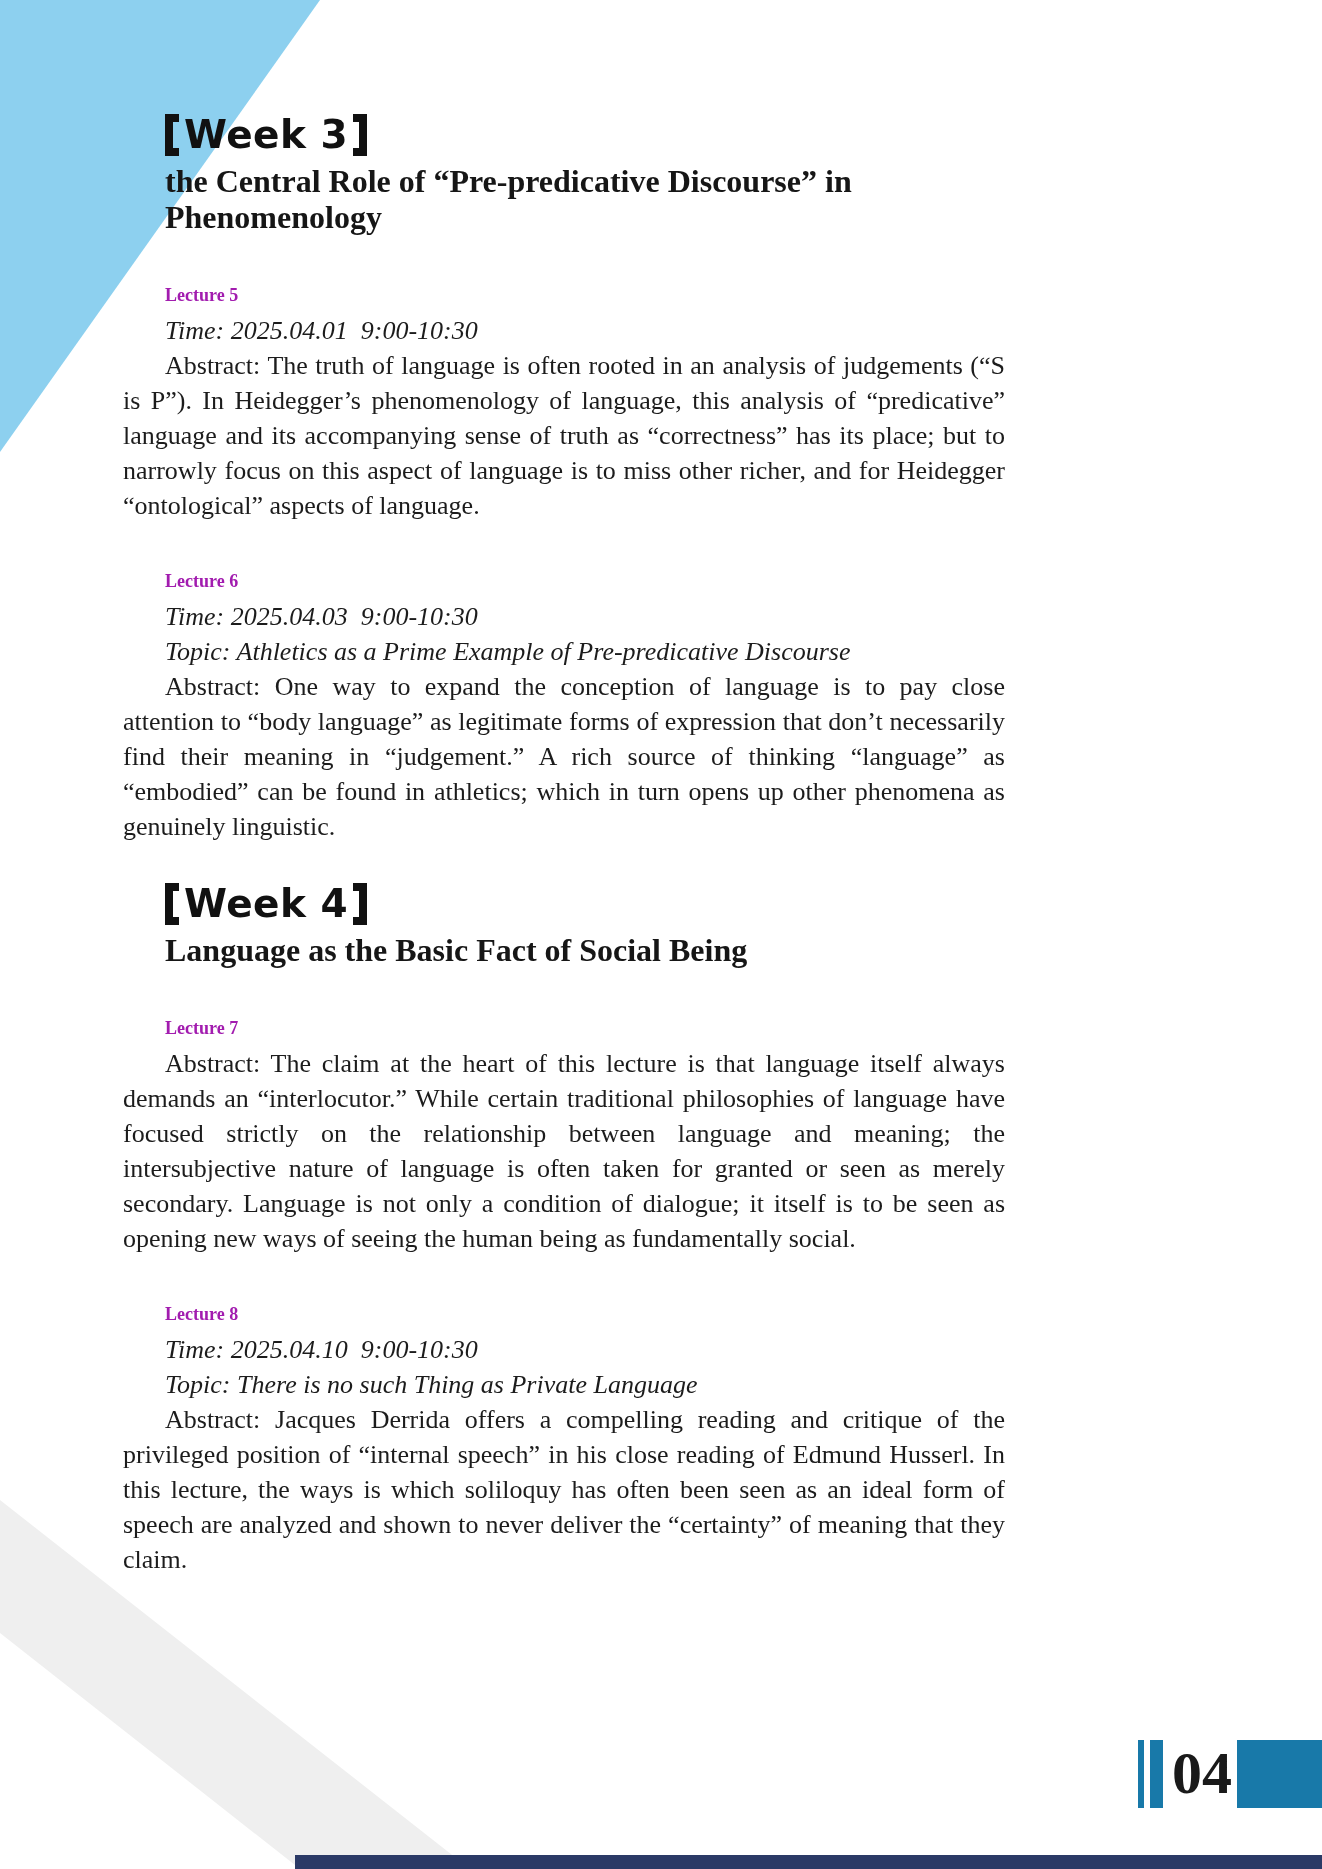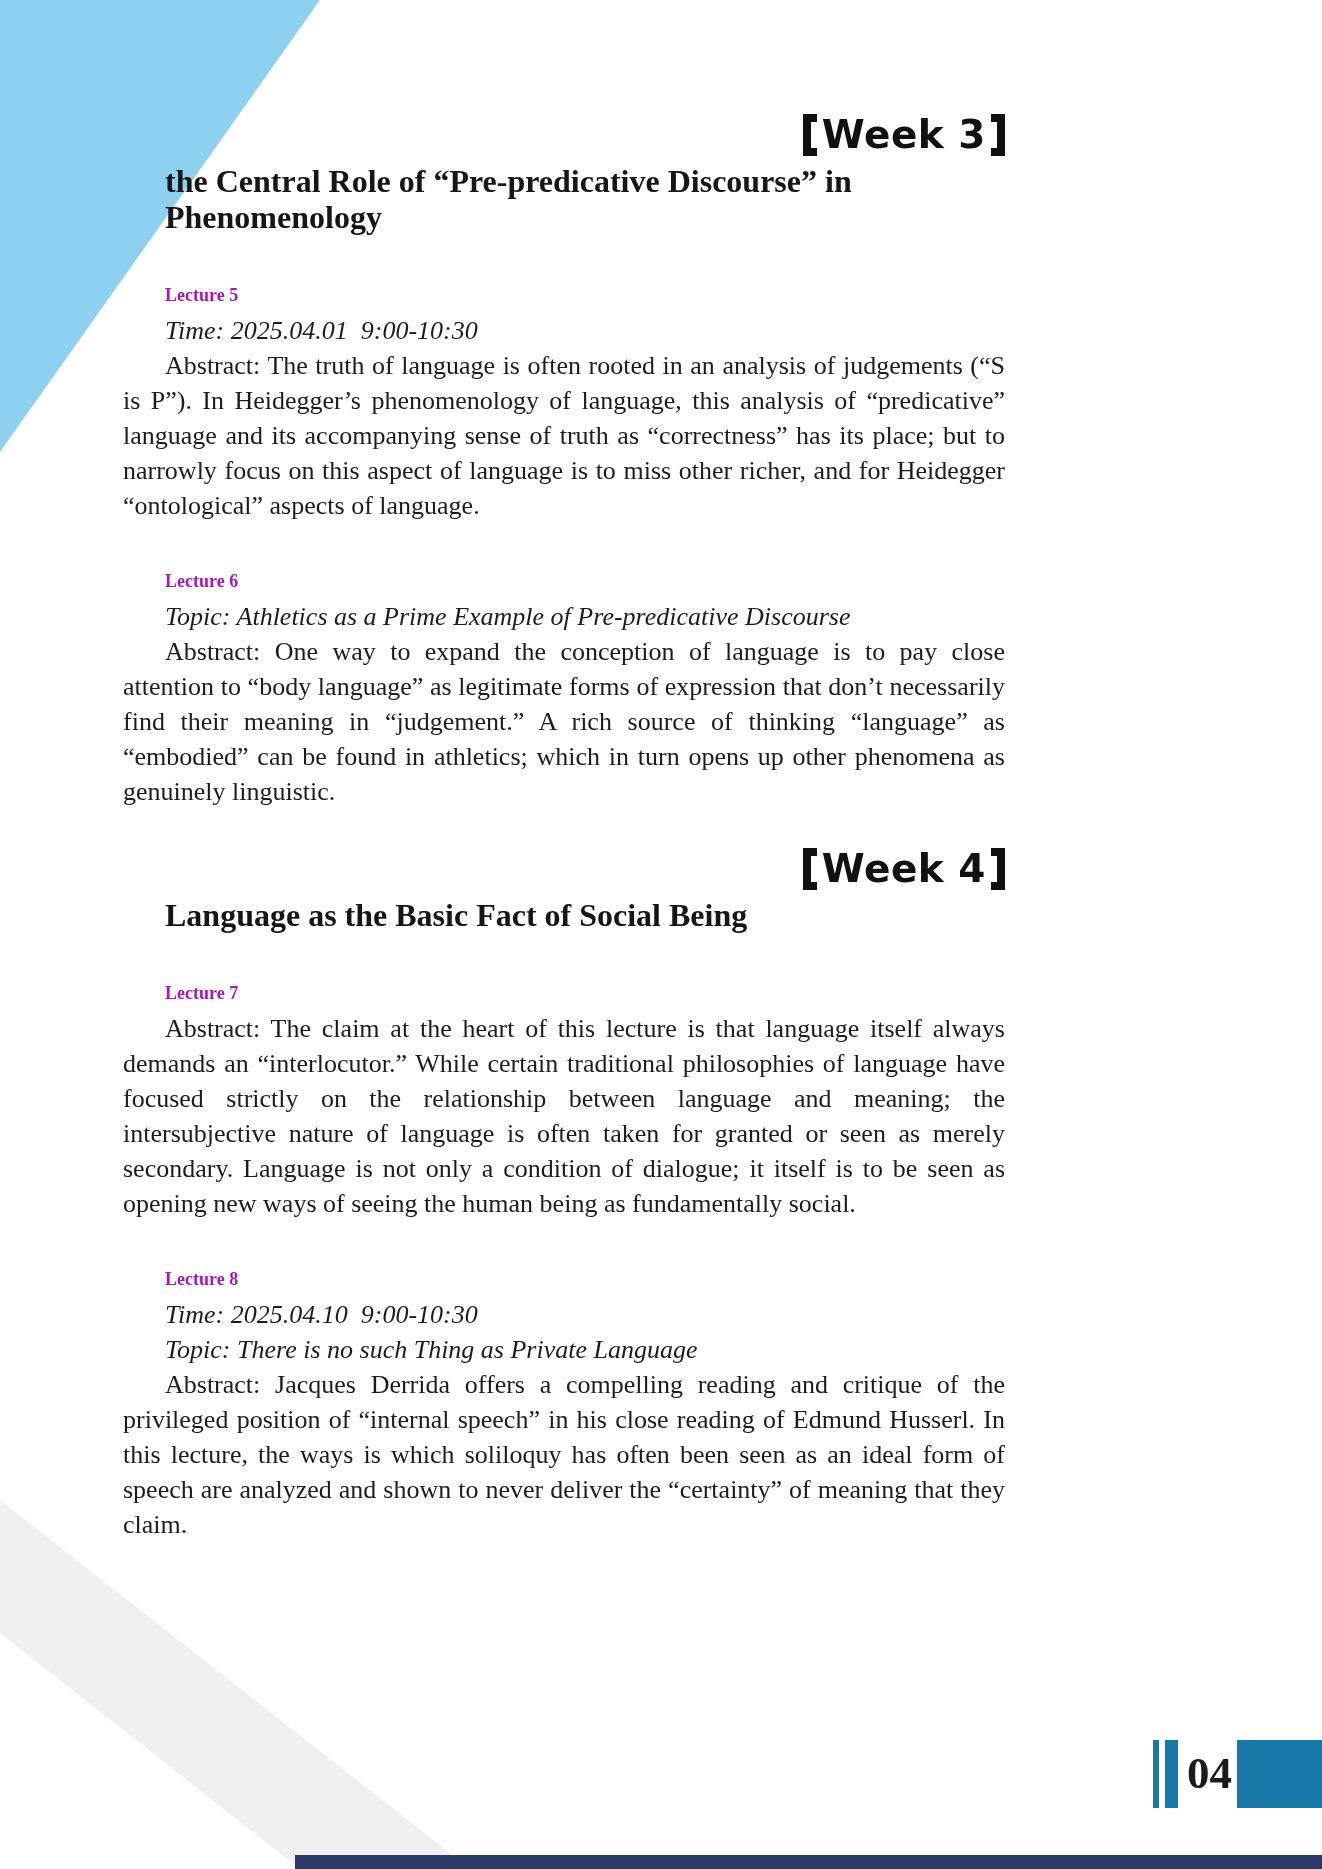--- a/index.html
+++ b/index.html
@@ -19,38 +19,38 @@
   }
   .navy-bar {
     position:absolute; left:295px; top:1855px; width:1027px; height:14px;
     background:#2b3a66;
   }
   
   .content { position:absolute; left:123px; top:112px; width:882px; font-size:26px; line-height:35px; }
   .week-title {
     display:flex; align-items:center; margin:0 0 0 42px;
     font-family:"DejaVu Sans", sans-serif; font-weight:bold;
-    font-size:39px; line-height:46px; color:#111; letter-spacing:0.5px;justify-content:flex-end;
+    font-size:39px; line-height:46px; color:#111; letter-spacing:0.5px;
   }
   .bracket { display:inline-block; width:14px; height:42px; box-sizing:border-box; }
   .bracket.l { border-left:8px solid #111; border-top:8px solid #111; border-bottom:8px solid #111; margin-right:5px; }
   .bracket.r { border-right:8px solid #111; border-top:8px solid #111; border-bottom:8px solid #111; margin-left:5px; }
   .week-subtitle { margin:5px 0 0 42px; font-size:32px; font-weight:bold; line-height:36px; color:#161616; }
   .week + .week { margin-top:37px; }
   .lecture { margin-top:41px; }
   .lecture.first { margin-top:43px; }
   .lecture-title { margin:0 0 0 42px; font-size:18px; font-weight:bold; line-height:35px; color:#a21caf; }
   .meta { margin:0 0 0 42px; line-height:35px; white-space:pre-wrap;font-style:italic; }
   .abstract { margin:0; text-indent:42px; text-align:justify; line-height:35px; }
   
   .pagefoot { position:absolute; top:1740px; right:0; height:68px; display:flex; align-items:stretch; }
   .bar-thin  { width:6px;  background:#1879a9; margin-right:6px; }
   .bar-thick { width:13px; background:#1879a9; margin-right:4px; }
   .pg-num {
-    font-family:"Liberation Serif", serif; font-weight:bold; font-size:45px;
+    font-family:"Liberation Serif", serif; font-weight:bold; font-size:60px;
     line-height:66px; color:#1a1a1a; padding:0 5px;
   }
   .pg-square { width:85px; background:#1879a9; }
 </style>
 </head>
 <body>
 
 <div class="page">
 
   <div class="tri-top-left"></div>
@@ -68,20 +68,21 @@
       <h2 class="week-subtitle">the Central Role of “Pre-predicative Discourse” in Phenomenology</h2>
 
       <article class="lecture first">
         <h3 class="lecture-title">Lecture 5</h3>
         <p class="meta">Time: 2025.04.01  9:00-10:30</p>
         <p class="abstract">Abstract: The truth of language is often rooted in an analysis of judgements (“S is P”). In Heidegger’s phenomenology of language, this analysis of “predicative” language and its accompanying sense of truth as “correctness” has its place; but to narrowly focus on this aspect of language is to miss other richer, and for Heidegger “ontological” aspects of language.</p>
       </article>
 
       <article class="lecture">
         <h3 class="lecture-title">Lecture 6</h3>
+        <p class="meta">Time: 2025.04.03  9:00-10:30</p>
         <p class="meta">Topic: Athletics as a Prime Example of Pre-predicative Discourse</p>
         <p class="abstract">Abstract: One way to expand the conception of language is to pay close attention to “body language” as legitimate forms of expression that don’t necessarily find their meaning in “judgement.” A rich source of thinking “language” as “embodied” can be found in athletics; which in turn opens up other phenomena as genuinely linguistic.</p>
       </article>
     </section>
 
     <section class="week">
       <h1 class="week-title">
         <span class="bracket l"></span>
         <span>Week 4</span>
         <span class="bracket r"></span>

